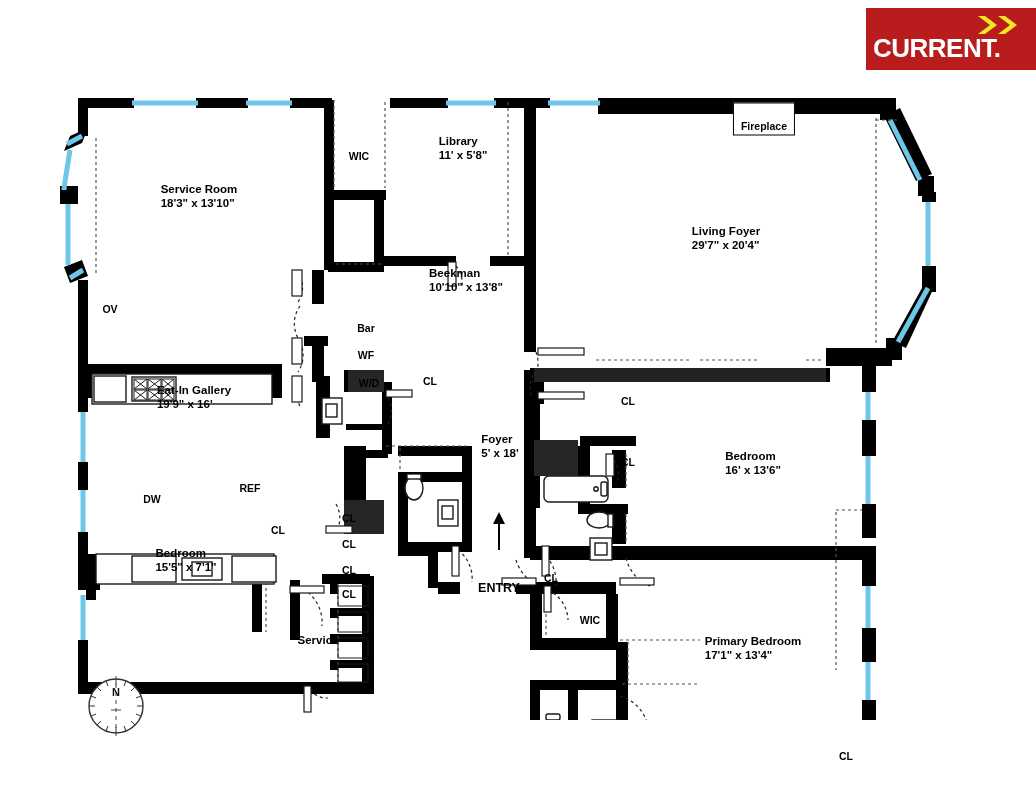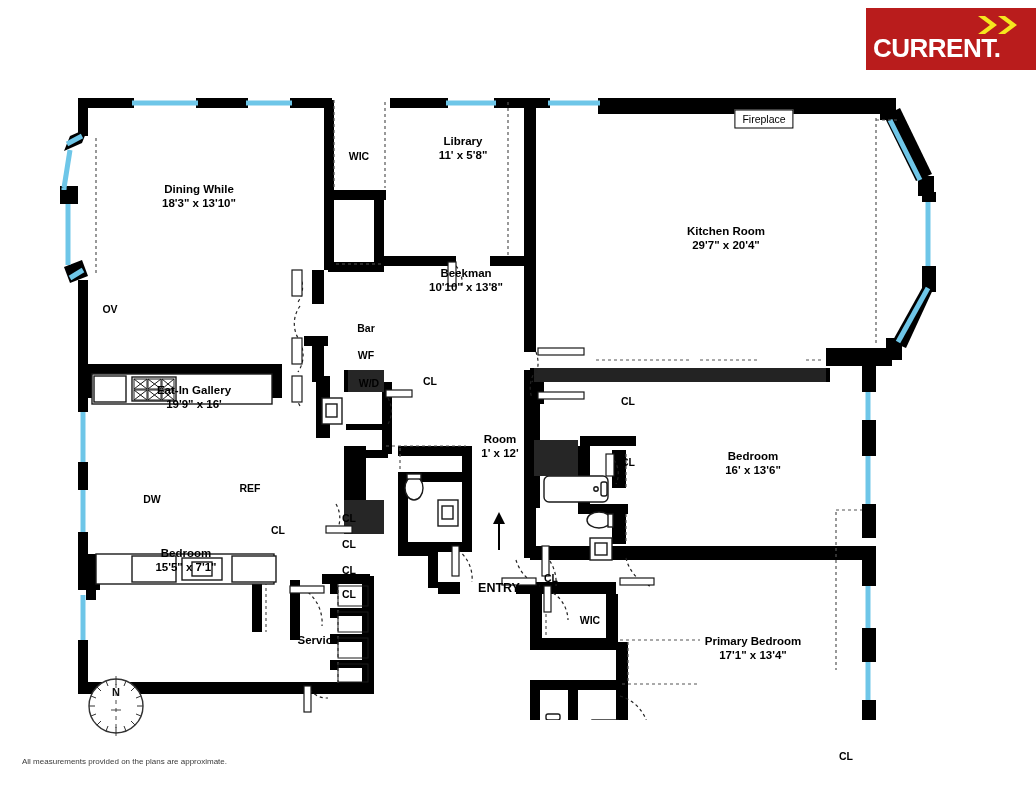--- a/index.html
+++ b/index.html
@@ -32,35 +32,35 @@
     line-height:28px;
   }
   #brand-logo .wordmark .dot{color:#fff;}
 
   
   #floorplan-canvas{position:absolute;left:0;top:80px;width:1036px;height:640px;}
   #floorplan-canvas svg{display:block;}
 
   
   .rlabel{
-    position:absolute;text-align:center;
+    position:absolute;
     font-size:11.5px;font-weight:bold;line-height:13.5px;
     color:#000;white-space:nowrap;
     transform:translate(-50%,-50%);
     pointer-events:none;
   }
   .rlabel .dim{font-size:11.5px;font-weight:bold;display:block;}
   .rlabel.small{font-size:10.5px;line-height:12px;}
   .rlabel.entry{font-size:12.5px;font-weight:bold;}
 
   .boxlabel{
     position:absolute;transform:translate(-50%,-50%);
     background:#fff;border:1px solid #000;
-    font-size:10.5px;font-weight:normal;
-    padding:2px 7px 3px 7px;white-space:nowrap;
+    font-size:10.5px;font-weight:bold;
+    padding:16px 7px 3px 7px;white-space:nowrap;
     pointer-events:none;
   }
 
   
   #compass{position:absolute;left:82px;top:672px;width:68px;height:68px;}
 
   
   #disclaimer{
     position:absolute;left:22px;top:757px;width:320px;
     font-size:8px;line-height:10.5px;color:#3a3a3a;
@@ -423,46 +423,46 @@
       <g fill="none" stroke="#1a1a1a" stroke-width="1">
         <rect x="338" y="506" width="30" height="20"></rect>
         <rect x="338" y="532" width="30" height="20"></rect>
         <rect x="338" y="558" width="30" height="20"></rect>
         <rect x="338" y="584" width="30" height="18"></rect>
       </g>
     </svg>
   </div>
 
   <div class="rlabel" style="left:199px;top:196px">
-    <span>Dining While</span>
+    <span>Service Room</span>
     <span class="dim">18'3" x 13'10"</span>
   </div>
   <div class="rlabel" style="left:194px;top:397px">
     <span>Eat-In Gallery</span>
     <span class="dim">19'9" x 16'</span>
   </div>
   <div class="rlabel" style="left:186px;top:560px">
     <span>Bedroom</span>
     <span class="dim">15'5" x 7'1"</span>
   </div>
   <div class="rlabel" style="left:463px;top:148px">
     <span>Library</span>
     <span class="dim">11' x 5'8"</span>
   </div>
   <div class="rlabel" style="left:466px;top:280px">
     <span>Beekman</span>
     <span class="dim">10'10" x 13'8"</span>
   </div>
   <div class="rlabel" style="left:726px;top:238px">
-    <span>Kitchen Room</span>
+    <span>Living Foyer</span>
     <span class="dim">29'7" x 20'4"</span>
   </div>
   <div class="rlabel" style="left:500px;top:446px">
-    <span>Room</span>
-    <span class="dim">1' x 12'</span>
+    <span>Foyer</span>
+    <span class="dim">5' x 18'</span>
   </div>
   <div class="rlabel" style="left:753px;top:463px">
     <span>Bedroom</span>
     <span class="dim">16' x 13'6"</span>
   </div>
   <div class="rlabel" style="left:753px;top:648px">
     <span>Primary Bedroom</span>
     <span class="dim">17'1" x 13'4"</span>
   </div>
 
@@ -517,16 +517,15 @@
         <line x1="24" y1="59" x2="26" y2="54"></line>
         <line x1="44" y1="59" x2="42" y2="54"></line>
       </g>
       <line x1="34" y1="4" x2="34" y2="64" stroke="#333" stroke-width="0.9" stroke-dasharray="4,4"></line>
       <line x1="29" y1="38" x2="39" y2="38" stroke="#333" stroke-width="0.9"></line>
       <text x="34" y="24" text-anchor="middle" font-family="Liberation Sans, sans-serif" font-size="11" font-weight="bold" fill="#111">N</text>
     </svg>
   </div>
 
   <div id="disclaimer">
-    <div>All measurements provided on the plans are approximate.</div>
   </div>
 
 </div>
 
 </body></html>

